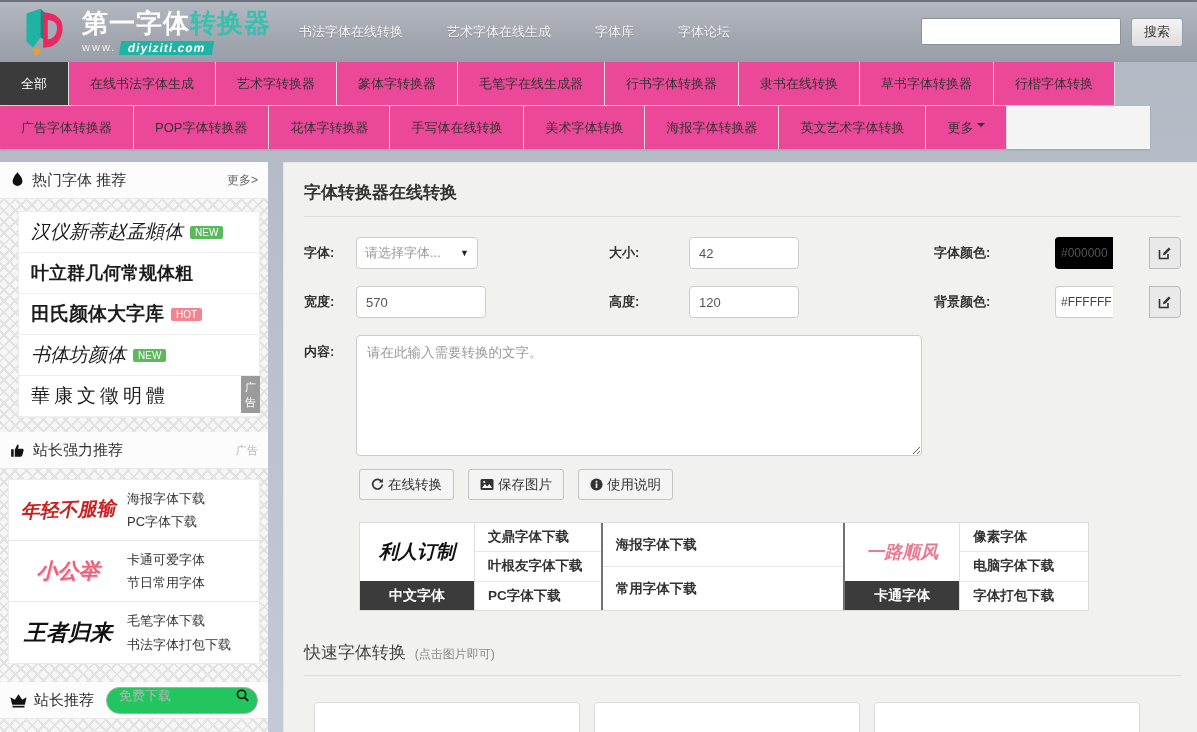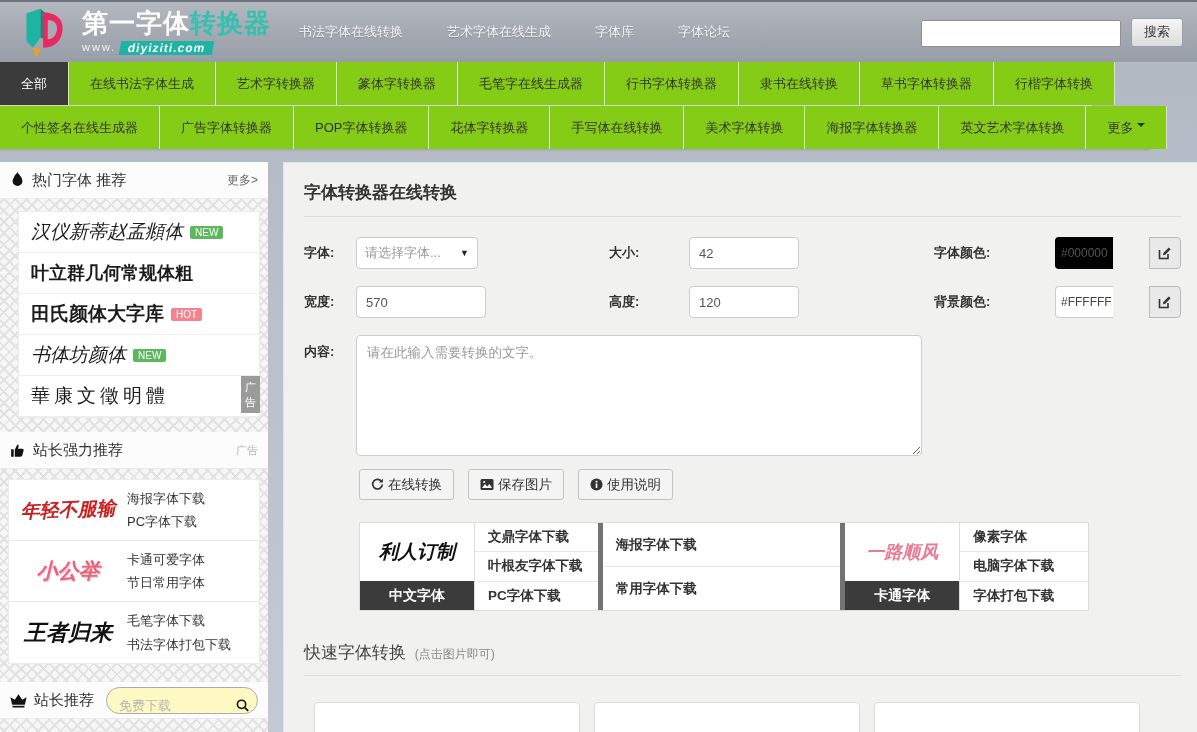--- a/index.html
+++ b/index.html
@@ -19,36 +19,36 @@
   .logo { display:flex; align-items:center; gap:10px; }
   .logo-mark { width:54px; height:50px; }
   .logo-text-block { line-height:1; }
   .logo-title { font-size:26px; font-weight:bold; letter-spacing:1px; }
   .logo-title .t-white { color:#fdfdfd; }
   .logo-title .t-teal { color:#35c0b0; }
   .logo-sub { margin-top:5px; font-size:11px; color:#f2f2f2; display:flex; align-items:center; gap:4px; letter-spacing:2px; }
   .logo-domain { background:#1fb3a3; color:#fff; font-weight:bold; letter-spacing:1px; padding:1px 8px; transform:skewX(-10deg); font-size:12px; }
   .nav { display:flex; gap:44px; margin-left:28px; }
   .nav a { color:#f4f4f4; font-size:13px; text-decoration:none; text-shadow:0 1px 1px rgba(0,0,0,.2); cursor:pointer; }
-  .header-search { margin-left:auto; display:flex; align-items:flex-end; gap:10px; }
+  .header-search { margin-left:auto; display:flex; align-items:flex-start; gap:10px; }
   .header-search input {
     width:200px; height:27px; border:1px solid #8b9099; border-radius:2px;
     background:#fff; padding:0 8px; font-size:13px; outline:none;
   }
   .search-btn {
     height:29px; padding:0 12px; font-size:13px; color:#333;
     background:linear-gradient(180deg,#f5f5f5,#dcdcdc); border:1px solid #9aa0a8; border-radius:3px; cursor:pointer;
   }
   
   .tabrow { display:flex; background:#f4f4f4; border-bottom:1px solid #d6d6d6; }
   .tabrow-1 { width:1092px; }
   .tabrow-2 { width:1150px; border-bottom:none; box-shadow:0 1px 2px rgba(0,0,0,.15); }
   .tab {
     height:43px; line-height:43px; padding:0 21px; font-size:13px; color:#333;
-    border-right:1px solid #ddd; white-space:nowrap; cursor:pointer; background:#84cc16;
+    border-right:1px solid #ddd; white-space:nowrap; cursor:pointer; background:#ec4899;
   }
   .tab.active { background:#3b3b3b; color:#fff; }
   .tab .caret { display:inline-block; width:0; height:0; border:4px solid transparent; border-top-color:#333; margin-left:4px; vertical-align:1px; }
   
   .content { display:flex; padding:13px 0 0 0; }
   
   .sidebar {
     position:relative; width:268px; flex:0 0 268px; min-height:580px;
     background-color:#f6f6f6;
     background-image:
@@ -83,22 +83,22 @@
   .reccard { background:#fff; margin:10px 8px 14px 8px; border:1px solid #ececec; }
   .recrow { display:flex; align-items:center; height:61px; border-bottom:1px solid #e8e8e8; }
   .recrow:last-child { border-bottom:none; }
   .rec-deco { flex:0 0 118px; text-align:center; font-family:"DejaVu Serif",serif; font-weight:bold; cursor:pointer; }
   .rec-links { font-size:13px; color:#333; line-height:1.8; }
   .rec-links div { cursor:pointer; }
   .deco-red { color:#cc1f1f; font-size:19px; font-style:italic; transform:rotate(-2deg); }
   .deco-pink { color:#e8647c; font-size:21px; font-style:italic; text-shadow:1px 1px 0 #f7c8d0; }
   .deco-black { color:#111; font-size:22px; font-style:italic; }
   .pill-search {
-    margin-left:auto; display:flex; align-items:flex-end; width:152px; height:27px;
-    border:1px solid #aaa; border-radius:14px; background:#fef9c3; padding:0 8px 0 12px;
+    margin-left:auto; display:flex; align-items:flex-start; width:152px; height:27px;
+    border:1px solid #aaa; border-radius:14px; background:#22c55e; padding:0 8px 0 12px;
   }
   .pill-search input { border:none; outline:none; width:100%; font-size:13px; color:#333; background:transparent; }
   .pill-search input::placeholder { color:#b5b5b5; }
   .bottomcard { position:relative; background:#fff; margin:12px 18px 0 58px; height:40px; border:1px solid #ececec; text-align:center; }
   
   .main { flex:1; margin:0 15px; background:#f1f1f0; border:1px solid #e4e4e4; padding:18px 20px 30px 20px; min-height:640px; }
   .panel-title { font-size:17px; font-weight:bold; color:#333; padding-bottom:12px; border-bottom:1px solid #ddd; }
   .form-grid {
     margin-top:20px; display:grid;
     grid-template-columns:52px 253px 80px 245px 95px auto;
@@ -132,21 +132,21 @@
   }
   .ftextarea::placeholder { color:#9a9a9a; }
   .btnrow { margin:13px 0 0 55px; display:flex; gap:14px; }
   .act-btn {
     height:31px; padding:0 11px; display:flex; align-items:center; gap:4px;
     background:#f4f4f4; border:1px solid #c3c3c3; border-radius:3px;
     font-size:13.5px; color:#333; cursor:pointer;
   }
   
   .dl-table { margin:22px 0 0 55px; display:flex; border:1px solid #ddd; width:730px; background:#fff; }
-  .dl-group { display:flex; width:243px; border-right:5px solid #737373; }
+  .dl-group { display:flex; width:243px; border-right:2px solid #737373; }
   .dl-group:last-child { border-right:none; }
   .dl-left { width:115px; display:flex; flex-direction:column; border-right:1px solid #ddd; }
   .dl-img { height:58px; display:flex; align-items:center; justify-content:center; cursor:pointer; overflow:hidden; }
   .dl-label { height:29px; background:#3b3b3b; color:#fff; font-size:14px; font-weight:bold; display:flex; align-items:center; justify-content:center; cursor:pointer; }
   .dl-links { flex:1; display:flex; flex-direction:column; }
   .dl-links div {
     flex:1; display:flex; align-items:center; padding-left:13px;
     font-size:13.5px; font-weight:bold; color:#333; border-bottom:1px solid #e7e7e7; cursor:pointer;
   }
   .dl-links div:last-child { border-bottom:none; }
@@ -201,21 +201,20 @@
   <div class="tab">在线书法字体生成</div>
   <div class="tab">艺术字转换器</div>
   <div class="tab">篆体字转换器</div>
   <div class="tab">毛笔字在线生成器</div>
   <div class="tab">行书字体转换器</div>
   <div class="tab">隶书在线转换</div>
   <div class="tab">草书字体转换器</div>
   <div class="tab">行楷字体转换</div>
 </div>
 <div class="tabrow tabrow-2">
-  <div class="tab">个性签名在线生成器</div>
   <div class="tab">广告字体转换器</div>
   <div class="tab">POP字体转换器</div>
   <div class="tab">花体字转换器</div>
   <div class="tab">手写体在线转换</div>
   <div class="tab">美术字体转换</div>
   <div class="tab">海报字体转换器</div>
   <div class="tab">英文艺术字体转换</div>
   <div class="tab"><span>更多</span><span class="caret"></span></div>
 </div>
 

